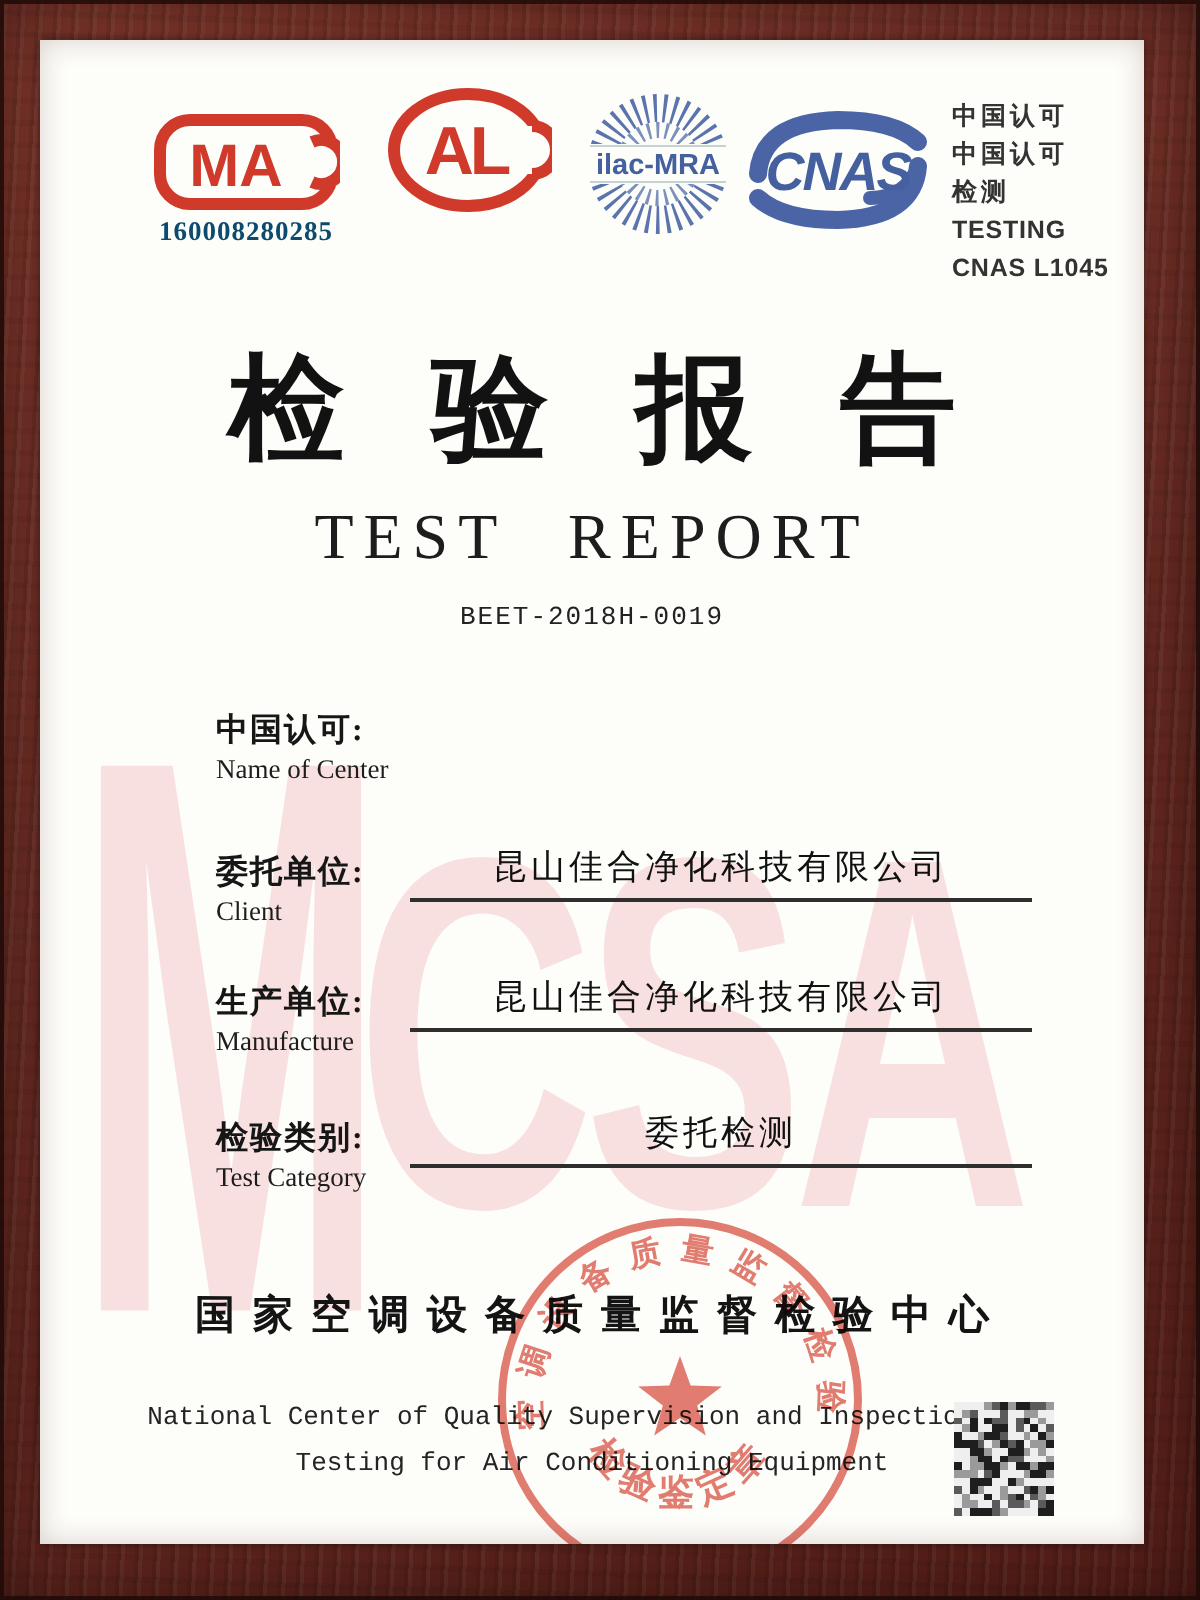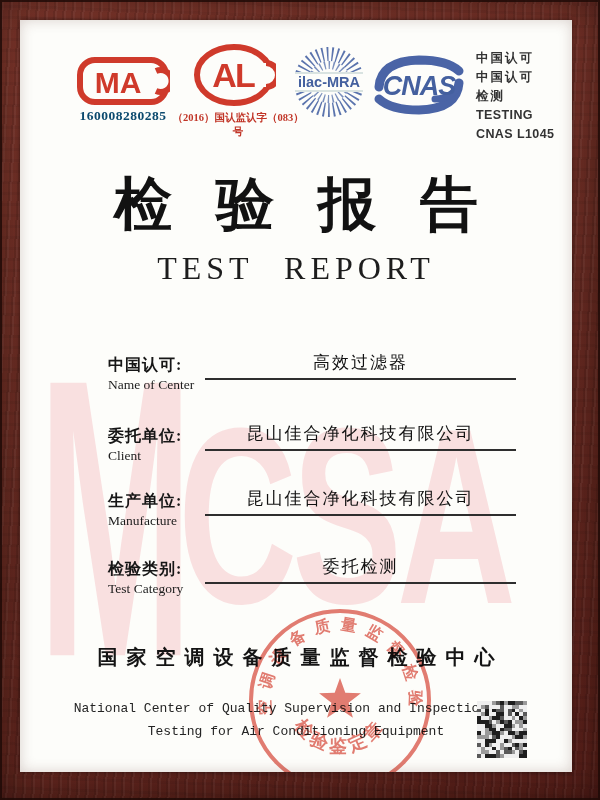--- a/index.html
+++ b/index.html
@@ -91,21 +91,20 @@
     <text x="42" y="37" text-anchor="middle" font-size="30" font-weight="900" font-family="Liberation Sans, DejaVu Sans, sans-serif" fill="#cf3a2b">MA</text>
   </svg>
   <div class="abs cma-num">160008280285</div>
 
   <svg class="abs cal" viewBox="0 0 84 64">
     <ellipse cx="42" cy="32" rx="37" ry="28" fill="none" stroke="#cf3a2b" stroke-width="6"></ellipse>
     <rect x="70" y="20" width="14" height="24" fill="#fdfdfa"></rect>
     <path d="M74,20 A12,12 0 1 1 74,44" fill="none" stroke="#cf3a2b" stroke-width="6"></path>
     <text x="41" y="44" text-anchor="middle" font-size="34" font-weight="900" font-family="Liberation Sans, DejaVu Sans, sans-serif" fill="#cf3a2b" letter-spacing="-2">AL</text>
   </svg>
-  <div class="abs cal-cap">（2016）国认监认字（083）号</div>
 
   <svg class="abs ilac" viewBox="0 0 76 76">
     <circle cx="38" cy="38" r="28" fill="none" stroke="#5b74ad" stroke-width="14" stroke-dasharray="1.6 3.2"></circle>
     <circle cx="38" cy="38" r="17" fill="none" stroke="#7b90bd" stroke-width="8" stroke-dasharray="1.4 3"></circle>
     <rect x="0" y="28" width="76" height="20" fill="#fdfdfa"></rect>
     <line x1="4" y1="29" x2="72" y2="29" stroke="#8aa" stroke-width="0.6"></line>
     <line x1="4" y1="47" x2="72" y2="47" stroke="#8aa" stroke-width="0.6"></line>
     <text x="38" y="43" text-anchor="middle" font-size="14.5" font-weight="800" font-family="Liberation Sans, DejaVu Sans, sans-serif" fill="#44609f">ilac-MRA</text>
   </svg>
 
@@ -119,25 +118,25 @@
   <div class="abs accred">
     <div class="zh">中国认可</div>
     <div class="zh">中国认可</div>
     <div class="zh">检测</div>
     <div class="en">TESTING</div>
     <div class="en">CNAS L1045</div>
   </div>
 
   <div class="abs center title-en">TEST REPORT</div>
   <div class="abs center title-zh">检验报告</div>
+  <div class="abs center report-no">BEET-2018H-0019</div>
 
   <div class="frow r1">
     <div class="lz">中国认可:</div>
     <div class="le">Name of Center</div>
-    <div class="fval">高效过滤器</div>
   </div>
   <div class="frow r2">
     <div class="lz">委托单位:</div>
     <div class="le">Client</div>
     <div class="fval">昆山佳合净化科技有限公司</div>
   </div>
   <div class="frow r3">
     <div class="lz">生产单位:</div>
     <div class="le">Manufacture</div>
     <div class="fval">昆山佳合净化科技有限公司</div>

